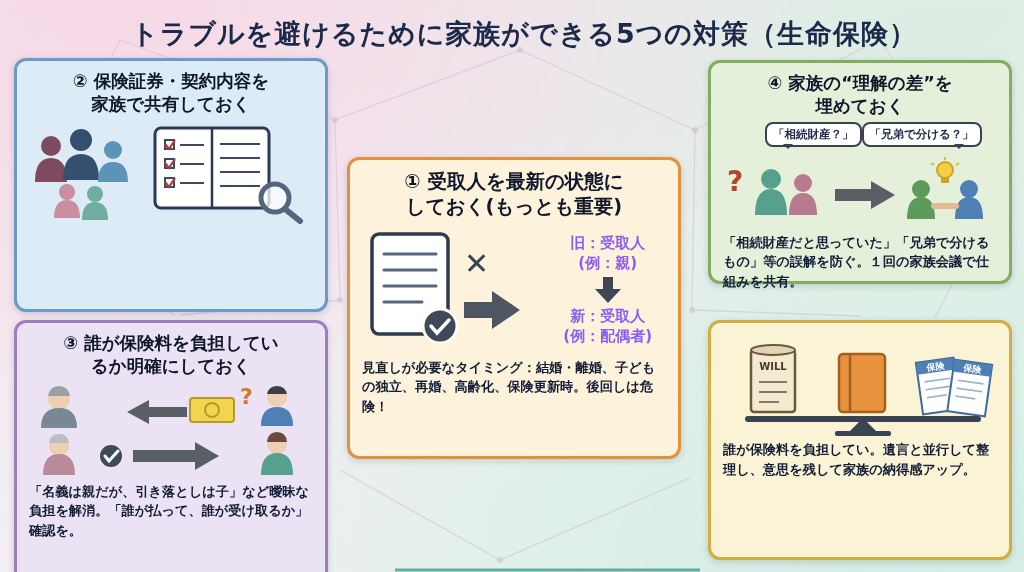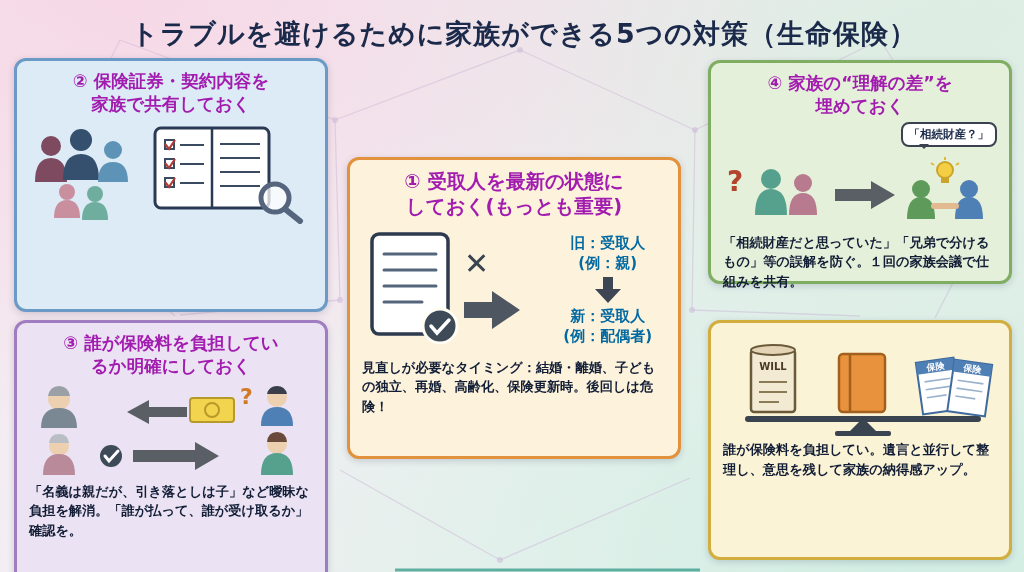--- a/index.html
+++ b/index.html
@@ -8,39 +8,39 @@
   #canvas{position:relative;width:1024px;height:572px;overflow:hidden;
     background:
       radial-gradient(ellipse at 12% 0%, rgba(246,213,228,.85), rgba(246,213,228,0) 55%),
       radial-gradient(ellipse at 92% 8%, rgba(213,235,221,.7), rgba(213,235,221,0) 50%),
       radial-gradient(ellipse at 88% 96%, rgba(206,237,226,.85), rgba(206,237,226,0) 55%),
       linear-gradient(135deg,#f6e9f0 0%,#f2eef3 35%,#ecf2ef 70%,#e4f1ea 100%);}
   #bg-net{position:absolute;left:0;top:0;}
   .title{position:absolute;top:4px;left:0;width:100%;margin:12px;text-align:center;
     font-size:27px;font-weight:800;color:#1b2a4a;letter-spacing:1px;}
   .card{position:absolute;border-radius:12px;padding:9px 12px;box-shadow:0 2px 7px rgba(40,40,80,.18);}
-  .card h2{margin:0 0 4px;font-size:17.5px;line-height:1.3;font-weight:800;color:#a21caf;
+  .card h2{margin:0 0 4px;font-size:17.5px;line-height:1.3;font-weight:800;color:#0f172a;
     text-align:center;white-space:pre-line;}
   .card p{margin:4px 0 0;font-size:13.2px;line-height:1.5;font-weight:700;color:#121d36;
     white-space:pre-line;text-align:left;}
   .illus{display:block;margin:2px auto 0;}
 
   .card-share{left:14px;top:58px;width:314px;height:254px;background:#dcebf6;border:3px solid #6b9ac6;}
   .card-payer{left:14px;top:320px;width:314px;height:280px;background:#ebe2f3;border:3px solid #a07cc0;}
   .card-beneficiary{left:347px;top:157px;width:334px;height:302px;background:#fdf3dc;border:3px solid #e2913c;}
   .card-beneficiary h2{font-size:19.5px;}
   .card-understanding{left:708px;top:60px;width:304px;height:224px;background:#e5f0da;border:3px solid #7fae62;}
   .card-will{left:708px;top:320px;width:304px;height:240px;background:#fbf3d6;border:3px solid #d1ae3e;}
   .card-will h2{text-align:left;padding-left:4px;}
 
   .bene-mid{display:flex;align-items:center;justify-content:space-between;padding:2px 6px 0 2px;}
   .bene-states{display:flex;flex-direction:column;align-items:center;gap:3px;padding-right:8px;}
-  .state{font-size:15px;font-weight:800;color:#0369a1;text-align:center;white-space:pre-line;line-height:1.35;}
-
-  .bubbles{display:flex;justify-content:flex-end;margin:2px 0 10px;padding-left:27px;}
+  .state{font-size:15px;font-weight:800;color:#8b5cf6;text-align:center;white-space:pre-line;line-height:1.35;}
+
+  .bubbles{display:flex;justify-content:flex-start;margin:2px 15px 10px;padding-left:27px;}
   .bubble{position:relative;background:#fff;border:2px solid #39424e;border-radius:8px;
     padding:3px 6px;font-size:11.5px;font-weight:800;color:#1b2a4a;white-space:nowrap;}
   .bubble::after{content:"";position:absolute;bottom:-9px;left:16px;border:5px solid transparent;border-top-color:#39424e;}
   .bubble-right::after{left:auto;right:16px;}
 </style>
 </head>
 <body>
 
 <div id="canvas">
 
@@ -202,20 +202,21 @@
       </div>
     </div>
     <p>見直しが必要なタイミング：結婚・離婚、子どもの独立、再婚、高齢化、保険更新時。後回しは危険！</p>
   </section>
 
   <section class="card card-understanding">
     <h2>④ 家族の“理解の差”を
 埋めておく</h2>
     <div class="bubbles">
       <div class="bubble">「相続財産？」</div>
+      <div class="bubble bubble-right">「兄弟で分ける？」</div>
     </div>
     <svg class="illus" width="278" height="72" viewBox="0 0 278 72">
       <text x="4" y="34" font-size="28" font-weight="bold" fill="#b3452e">?</text>
       <g>
         <g fill="#56a08e">
             <circle cx="48" cy="22" r="10"></circle>
             <path d="M32 58 Q32 32 48 32 Q64 32 64 58 Z"></path>
           </g>
         <g fill="#b87a8e">
             <circle cx="80" cy="26" r="9"></circle>

